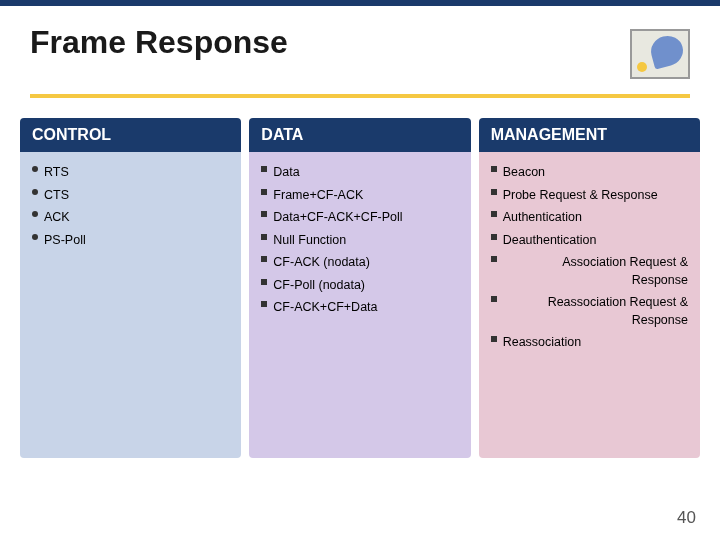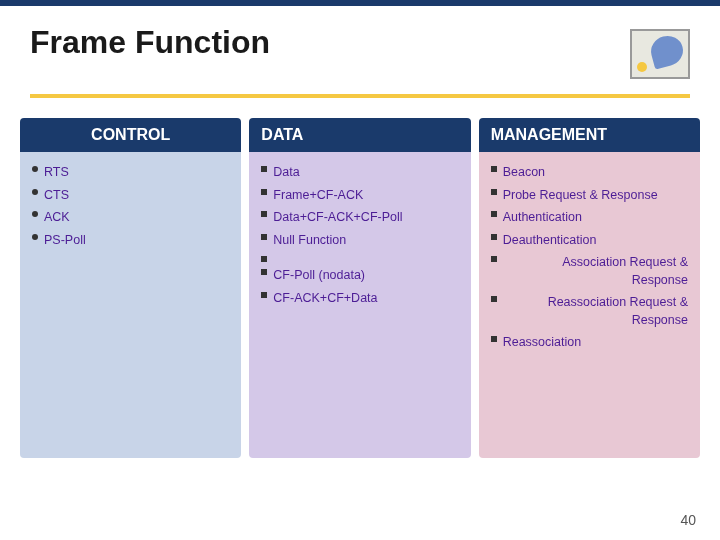--- a/index.html
+++ b/index.html
@@ -93,21 +93,20 @@
     }
 
     .col-body {
       flex: 1;
       padding: 12px 12px;
     }
 
     
     .col-control .col-header {
       background: #1a3a6b;
-      text-align: center;
     }
     .col-control .col-body {
       background: #c8d4e8;
     }
 
     
     .col-data .col-header {
       background: #1a3a6b;
     }
     .col-data .col-body {
@@ -123,21 +122,21 @@
       text-align: right;
     }
 
     .bullet-list {
       list-style: none;
       padding: 0;
     }
 
     .bullet-list li {
       font-size: 12.5px;
-      color: #4c1d95;
+      color: #000000;
       margin-bottom: 5px;
       display: flex;
       align-items: flex-start;
       gap: 6px;
       line-height: 1.4;
     }
 
     .bullet-list li .bullet {
       flex-shrink: 0;
       margin-top: 2px;
@@ -159,32 +158,32 @@
       background: #333;
       display: inline-block;
       margin-top: 4px;
     }
 
     
     .footer {
       position: absolute;
       bottom: 12px;
       right: 24px;
-      font-size: 14px;
+      font-size: 17px;
       color: #555;
     }
   </style>
 </head>
 <body>
 
 <div class="slide">
   <div class="top-bar"></div>
 
   <div class="header">
-    <h1 class="title">Frame Function</h1>
+    <h1 class="title">Frame Response</h1>
     <div class="logo-box">
       <div class="logo-inner">
         <div style="position:relative; width:50px; height:40px;">
           <div style="position:absolute; top:2px; right:2px; width:32px; height:30px; background:#7090cc; border-radius:50% 50% 50% 10%; transform:rotate(-15deg);"></div>
           <div style="position:absolute; bottom:2px; left:2px; width:10px; height:10px; background:#f5c842; border-radius:50%;"></div>
         </div>
       </div>
     </div>
   </div>
 
@@ -231,20 +230,21 @@
           <li>
               <span class="bullet-square bullet"></span>
               <span>Data+CF-ACK+CF-Poll</span>
             </li>
           <li>
               <span class="bullet-square bullet"></span>
               <span>Null Function</span>
             </li>
           <li>
               <span class="bullet-square bullet"></span>
+              <span>CF-ACK (nodata)</span>
             </li>
           <li>
               <span class="bullet-square bullet"></span>
               <span>CF-Poll (nodata)</span>
             </li>
           <li>
               <span class="bullet-square bullet"></span>
               <span>CF-ACK+CF+Data</span>
             </li>
         </ul>

